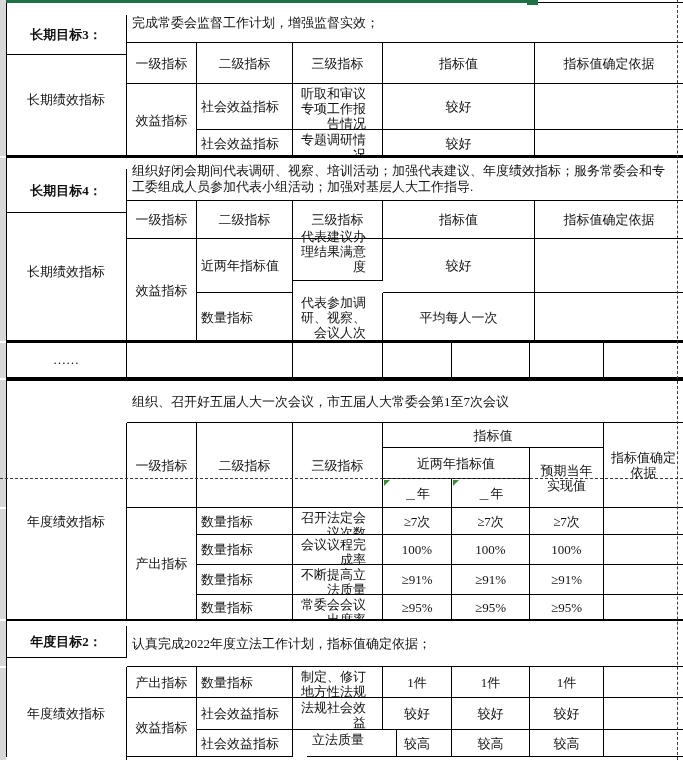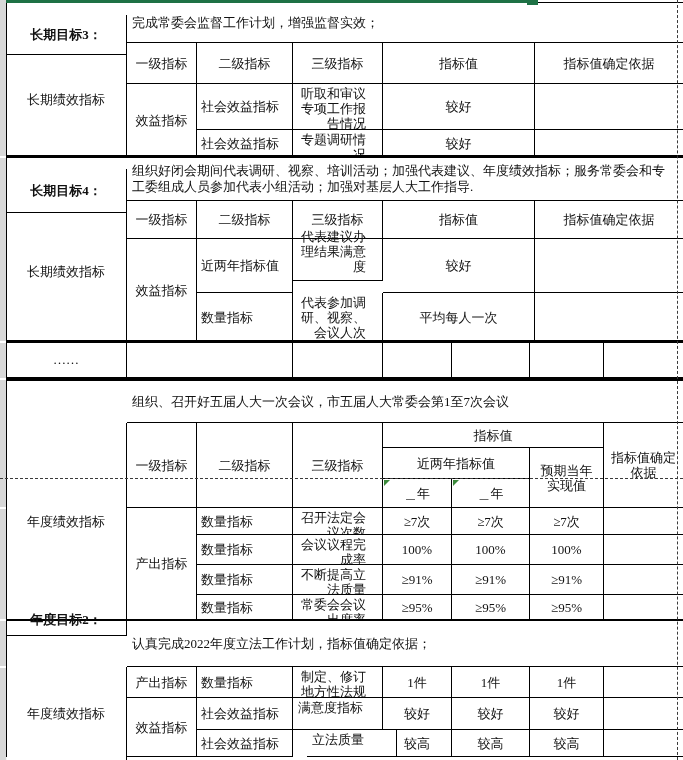--- a/index.html
+++ b/index.html
@@ -138,36 +138,36 @@
 
   <div class="c lft" style="left:197px;top:595px;width:96px;height:25px">数量指标</div>
   <div class="c l3" style="left:293px;top:595px;width:90px;height:25px">常委会会议出席率</div>
   <div class="c" style="left:383px;top:595px;width:69px;height:25px">≥95%</div>
   <div class="c" style="left:452px;top:595px;width:78px;height:25px">≥95%</div>
   <div class="c" style="left:530px;top:595px;width:74px;height:25px">≥95%</div>
   <div class="c nor" style="left:604px;top:595px;width:79px;height:25px"></div>
 
   <div class="thick" style="left:6px;top:618.5px;width:677px;height:2.5px"></div>
 
-  <div class="c bold" style="left:6px;top:592px;width:121px;height:32px">年度目标2：</div>
+  <div class="c bold" style="left:6px;top:614px;width:121px;height:32px">年度目标2：</div>
   <div class="c cnt nor" style="left:127px;top:620px;width:556px;height:47px">认真完成2022年度立法工作计划，指标值确定依据；</div>
 
   <div class="c nob" style="left:6px;top:667px;width:121px;height:93px">年度绩效指标</div>
 
   <div class="c" style="left:127px;top:667px;width:70px;height:31px">产出指标</div>
   <div class="c lft" style="left:197px;top:667px;width:96px;height:31px">数量指标</div>
   <div class="c l3" style="left:293px;top:667px;width:90px;height:31px">制定、修订地方性法规</div>
   <div class="c" style="left:383px;top:667px;width:69px;height:31px">1件</div>
   <div class="c" style="left:452px;top:667px;width:78px;height:31px">1件</div>
   <div class="c" style="left:530px;top:667px;width:74px;height:31px">1件</div>
   <div class="c nor" style="left:604px;top:667px;width:79px;height:31px"></div>
 
   <div class="c" style="left:127px;top:698px;width:70px;height:59px">效益指标</div>
   <div class="c lft" style="left:197px;top:698px;width:96px;height:32px">社会效益指标</div>
-  <div class="c l3" style="left:293px;top:698px;width:90px;height:32px">满意度指标</div>
+  <div class="c l3" style="left:293px;top:698px;width:90px;height:32px">法规社会效益</div>
   <div class="c" style="left:383px;top:698px;width:69px;height:32px">较好</div>
   <div class="c" style="left:452px;top:698px;width:78px;height:32px">较好</div>
   <div class="c" style="left:530px;top:698px;width:74px;height:32px">较好</div>
   <div class="c nor" style="left:604px;top:698px;width:79px;height:32px"></div>
 
   <div class="c lft" style="left:197px;top:730px;width:96px;height:27px">社会效益指标</div>
   <div class="c l3" style="left:307px;top:730px;width:90px;height:27px">立法质量</div>
   <div class="c" style="left:383px;top:730px;width:69px;height:27px">较高</div>
   <div class="c" style="left:452px;top:730px;width:78px;height:27px">较高</div>
   <div class="c" style="left:530px;top:730px;width:74px;height:27px">较高</div>

